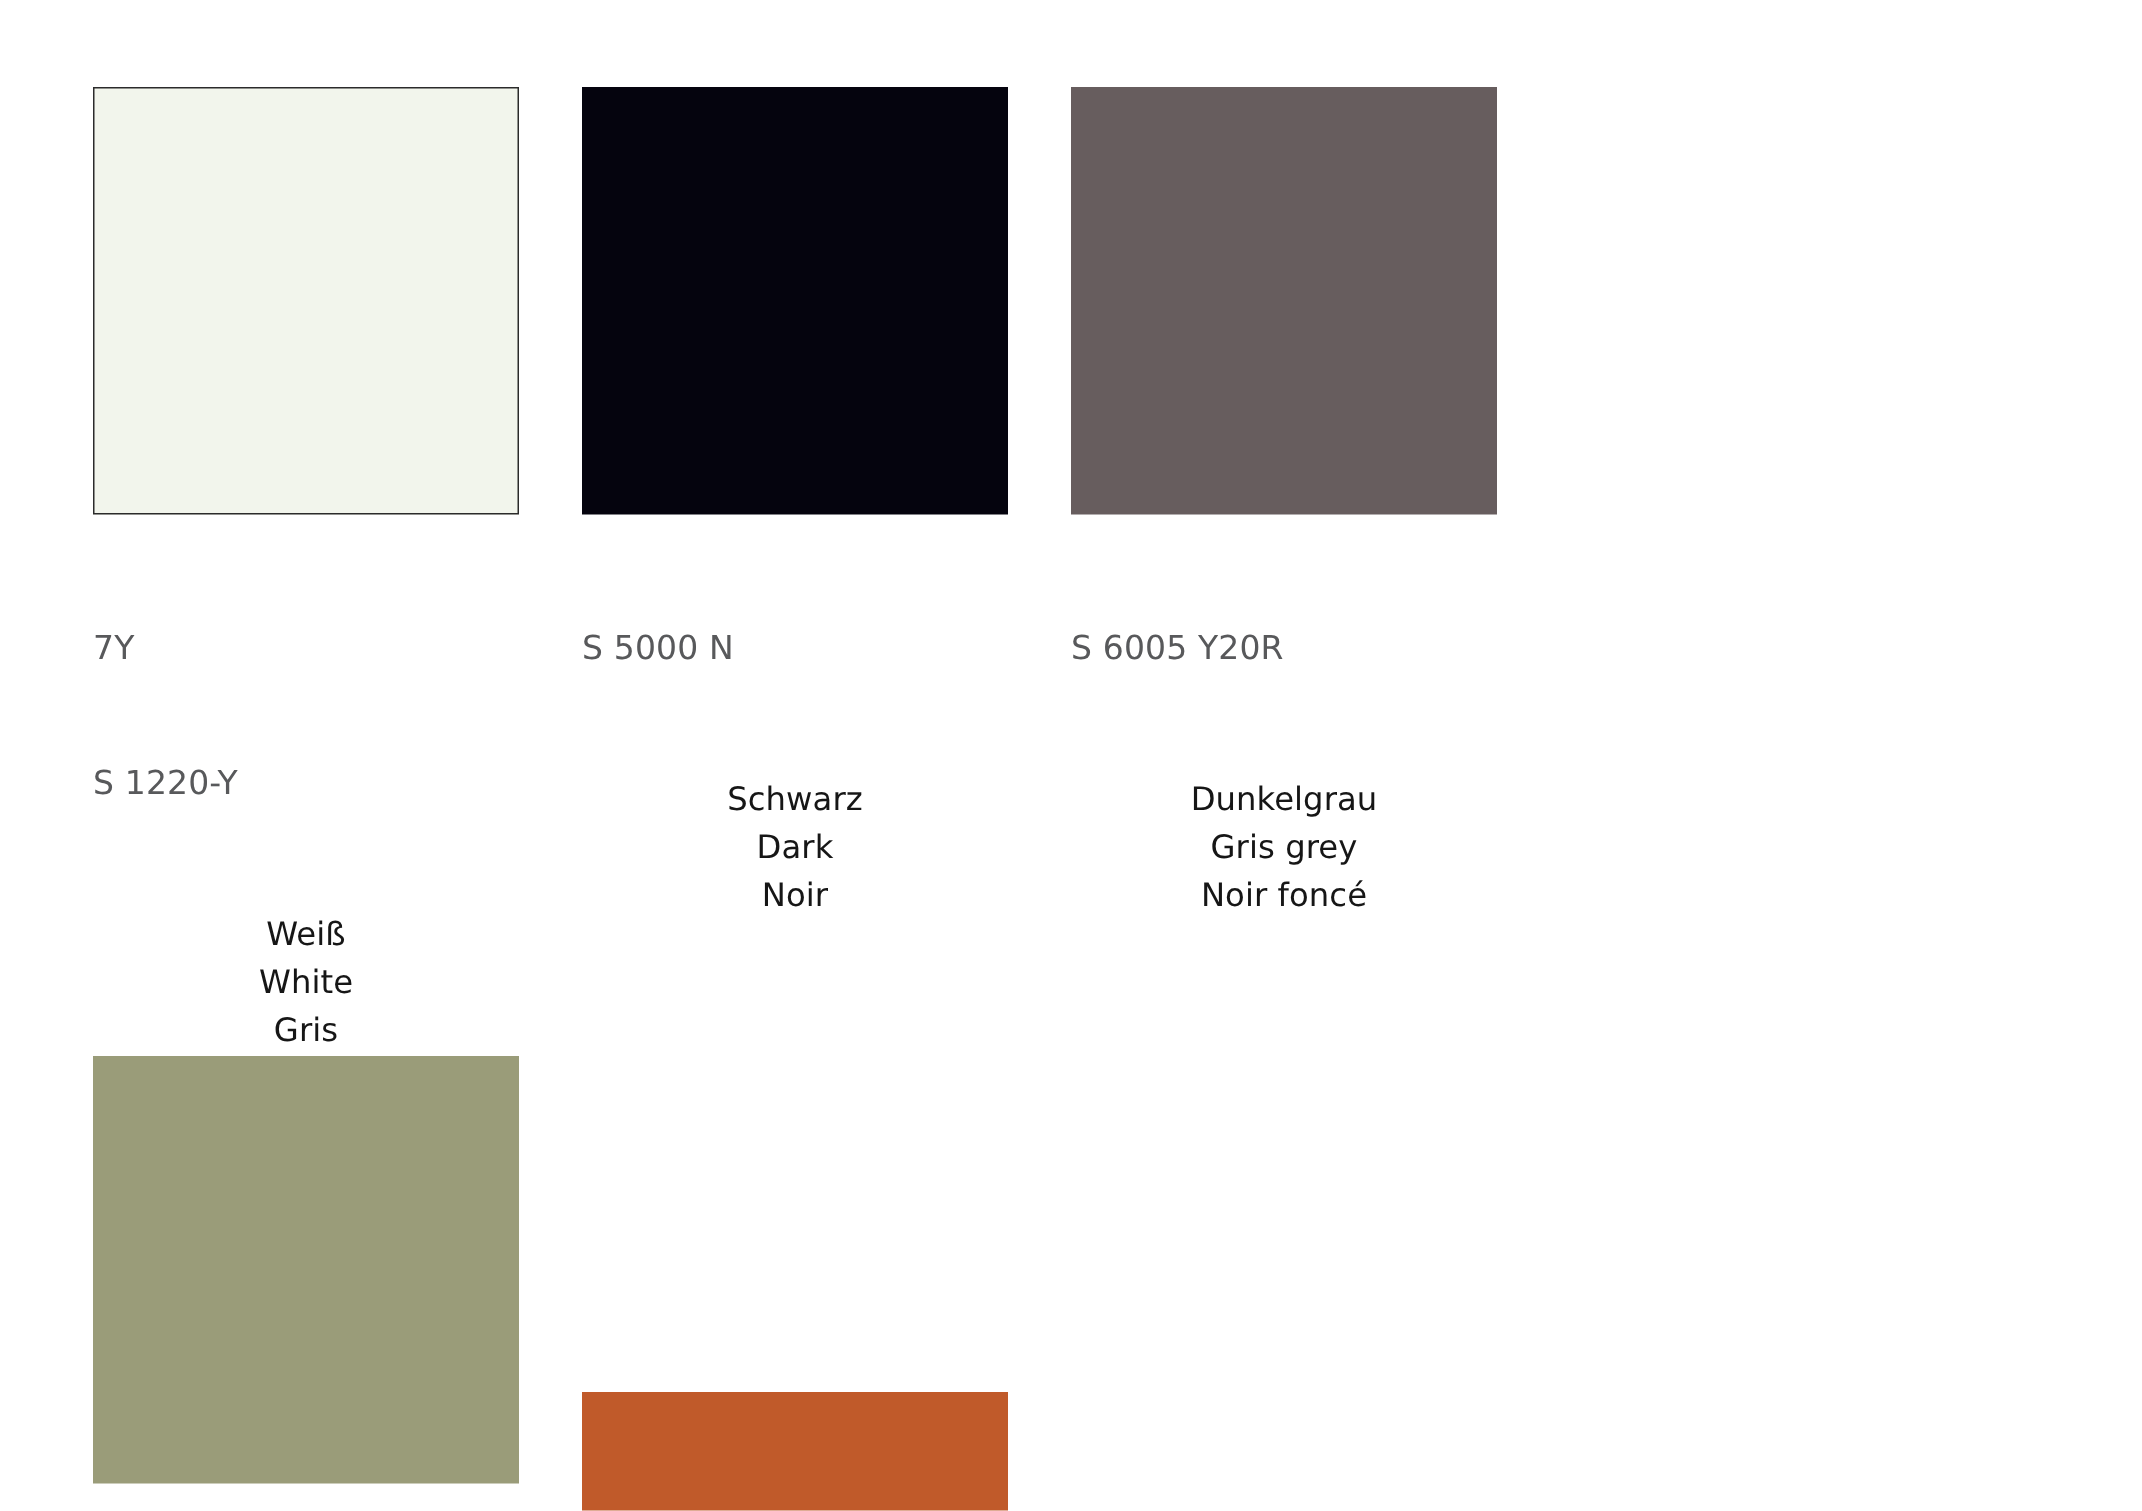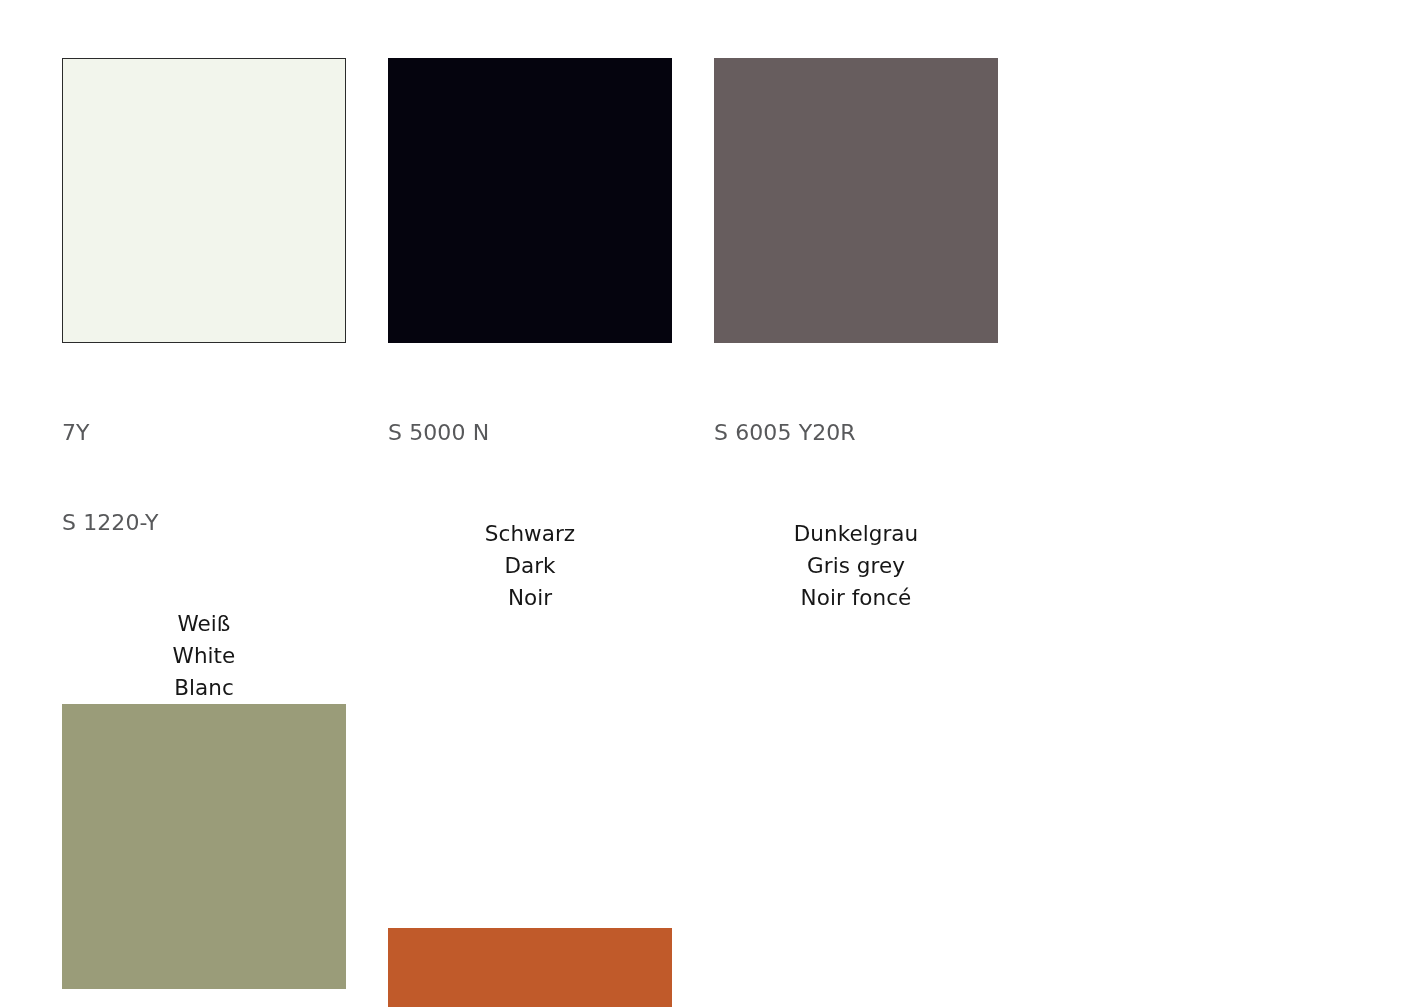--- a/index.html
+++ b/index.html
@@ -91,21 +91,21 @@
 
     <div class="swatch-cell">
       <div class="swatch-chip bordered" style="background:#f2f5ec;"></div>
       <div class="swatch-codes">
         <span class="code-line">7Y</span>
         <span class="code-line">S 1220-Y</span>
       </div>
       <div class="swatch-names">
         <span class="name-line">Weiß</span>
         <span class="name-line">White</span>
-        <span class="name-line">Blanc</span>
+        <span class="name-line">Gris</span>
       </div>
     </div>
 
     <div class="swatch-cell">
       <div class="swatch-chip" style="background:#05040e;"></div>
       <div class="swatch-codes">
         <span class="code-line">S 5000 N</span>
       </div>
       <div class="swatch-names">
         <span class="name-line">Schwarz</span>

